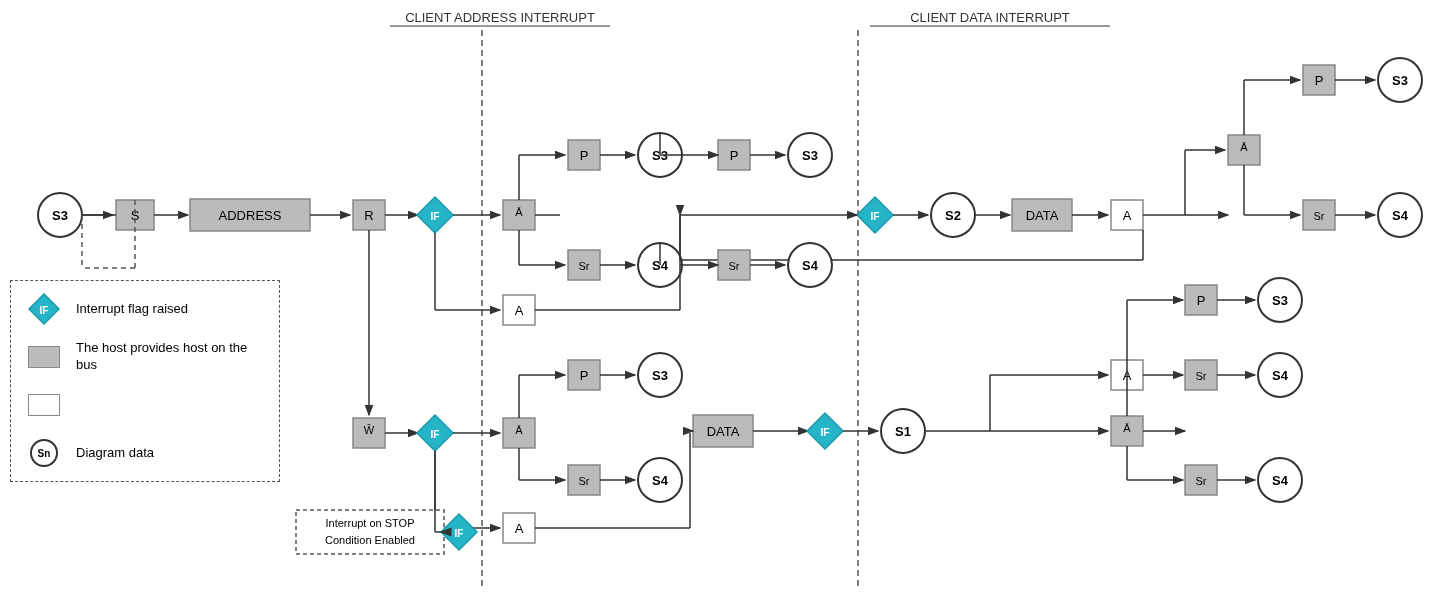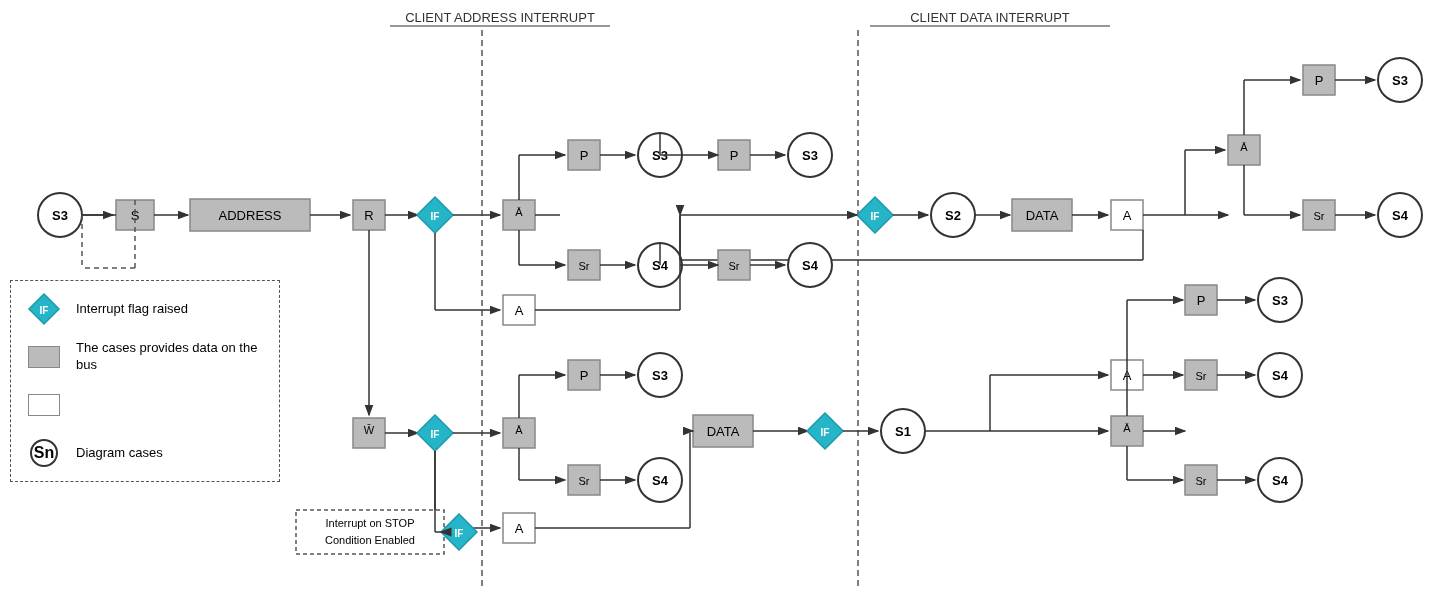--- a/index.html
+++ b/index.html
@@ -67,21 +67,21 @@
       border: 1px solid #888;
     }
     
     .circle-legend {
       width: 28px;
       height: 28px;
       border-radius: 50%;
       border: 2px solid #333;
       display: flex; align-items: center; justify-content: center;
       font-weight: bold;
-      font-size: 16px;
+      font-size: 10px;
     }
   </style>
 </head>
 <body>
 
 <div class="diagram-container">
   <svg class="main-svg" xmlns="http://www.w3.org/2000/svg">
     <defs>
       <marker id="arrow" markerWidth="8" markerHeight="8" refX="7" refY="3" orient="auto">
         <path d="M0,0 L0,6 L8,3 z" fill="#333"></path>
@@ -351,28 +351,28 @@
           <polygon points="17,2 32,17 17,32 2,17" fill="#26b5c8" stroke="#1a9aaa" stroke-width="1.5"></polygon>
           <text x="17" y="22" font-size="10" font-family="Arial" text-anchor="middle" fill="#fff" font-weight="bold">IF</text>
         </svg>
       </div>
       <span class="legend-text">Interrupt flag raised</span>
     </div>
     <div class="legend-item">
       <div class="legend-icon">
         <div class="gray-box-legend"></div>
       </div>
-      <span class="legend-text">The cases provides data on the bus</span>
+      <span class="legend-text">The host provides host on the bus</span>
     </div>
     <div class="legend-item">
       <div class="legend-icon">
         <div class="white-box-legend"></div>
       </div>
     </div>
     <div class="legend-item">
       <div class="legend-icon">
         <div class="circle-legend">Sn</div>
       </div>
-      <span class="legend-text">Diagram cases</span>
+      <span class="legend-text">Diagram data</span>
     </div>
   </div>
 
 </div>
 
 </body></html>

